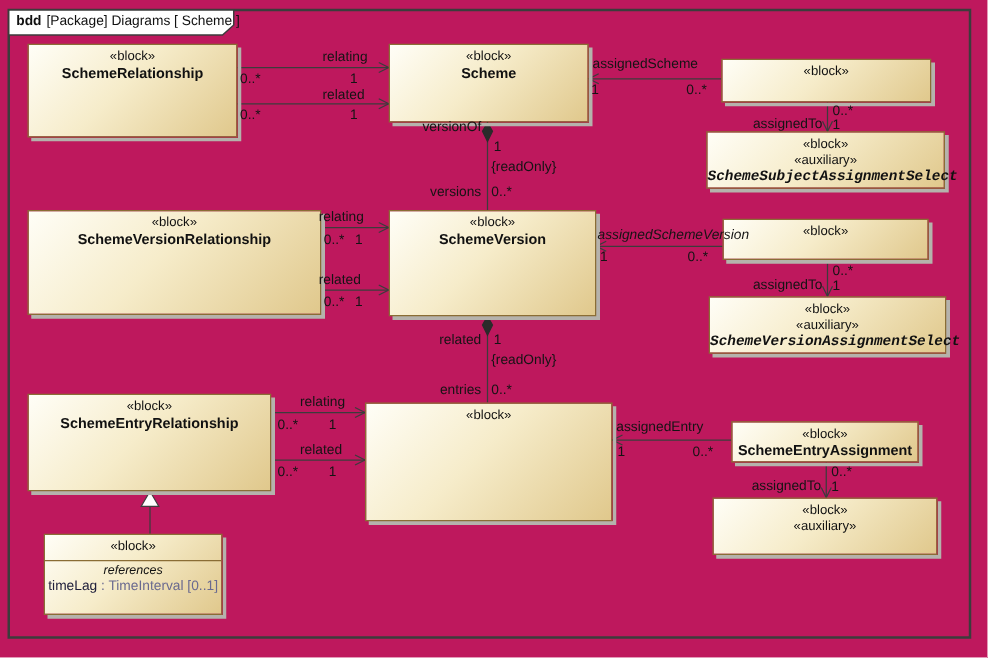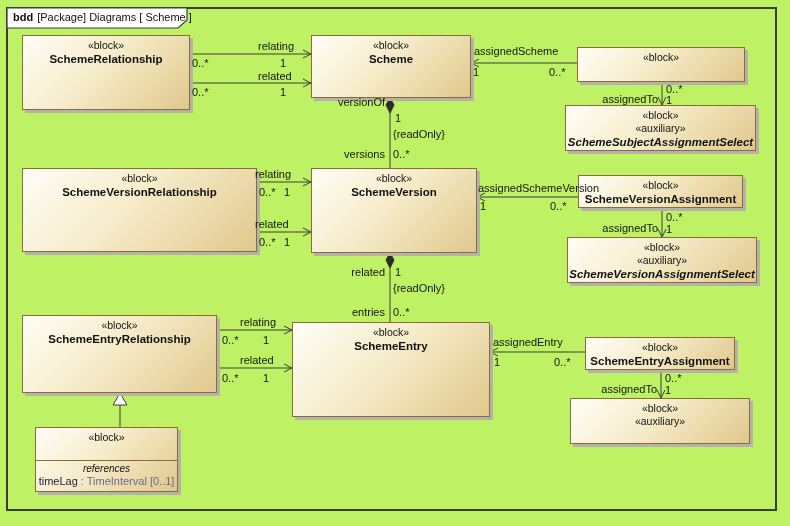--- a/index.html
+++ b/index.html
@@ -1,37 +1,37 @@
 <!DOCTYPE html>
 <html style="--block-fill-light: #fffef7; --block-fill-mid: #f6ecca; --block-fill-dark: #e0c88c; --block-border: #8a6d35; --block-shadow: #b5b2ac; --frame-border: #3c3c3c; --attribute-name-color: #20203c; --attribute-type-color: #6a6a8f;"><head>
 <meta charset="utf-8">
 <style>
   html,body{margin:0;padding:0;background:#fff;}
   #canvas{
-    position:relative;width:790px;height:526px;background:#bef264;overflow:hidden;
+    position:relative;width:790px;height:526px;background:#be185d;overflow:hidden;
     font-family:"Liberation Sans","DejaVu Sans",sans-serif;color:#111;
   }
   svg{position:absolute;left:0;top:0;}
   .edge{stroke:var(--frame-border,#3c3c3c);stroke-width:1;fill:none;}
   .arrow{stroke:var(--frame-border,#3c3c3c);stroke-width:1;fill:none;}
   .diamond{fill:#2b2b2b;stroke:#2b2b2b;}
   .tri{fill:#ffffff;stroke:#3f3f3f;stroke-width:1;}
   .frame-rect{fill:none;stroke:var(--frame-border,#3c3c3c);stroke-width:2;}
   .tab-shape{fill:#ffffff;stroke:var(--frame-border,#3c3c3c);stroke-width:1.2;}
 
   .block{
     position:absolute;box-sizing:border-box;text-align:center;padding-top:3px;
     background:linear-gradient(135deg,var(--block-fill-light,#fffef7) 0%,var(--block-fill-mid,#f6ecca) 45%,var(--block-fill-dark,#e0c88c) 100%);
     border:1px solid var(--block-border,#8a6d35);
     box-shadow:3px 3px 0 var(--block-shadow,#b5b2ac);
   }
   .st{display:block;font-size:10.5px;line-height:13px;}
   .bn{display:block;font-size:11.5px;font-weight:bold;line-height:14px;white-space:nowrap;}
-  .bni{font-style:italic;}
-  .compartment{border-top:1px solid var(--block-border,#8a6d35);margin-top:16px;padding-top:2px;}
+  .bni{font-style:italic;font-family:Liberation Mono, monospace;}
+  .compartment{border-top:1px solid var(--block-border,#8a6d35);margin-top:4px;padding-top:2px;}
   .comp-label{display:block;font-size:10px;font-style:italic;line-height:12px;}
   .attr{display:block;font-size:11px;line-height:13px;white-space:nowrap;}
   .attr .aname{color:var(--attribute-name-color,#20203c);}
   .attr .arest{color:var(--attribute-type-color,#6a6a8f);}
 
   .lbl{position:absolute;font-size:11px;line-height:12px;color:#141414;white-space:nowrap;}
   .lbl.c{text-align:left;}
   .lbl.r{text-align:right;}
 
   .frame-title{position:absolute;left:13px;top:11px;font-size:11px;line-height:13px;white-space:nowrap;}
@@ -152,37 +152,35 @@
     <span class="bn">SchemeVersionRelationship</span>
   </div>
 
   <div class="block" style="left:311px;top:168px;width:166px;height:85px;">
     <span class="st">«block»</span>
     <span class="bn">SchemeVersion</span>
   </div>
 
   <div class="block" style="left:578px;top:175px;width:165px;height:33px;">
     <span class="st">«block»</span>
-    <span class="bn">SchemeVersionAssignment</span>
   </div>
 
   <div class="block" style="left:567px;top:237px;width:190px;height:46px;">
     <span class="st">«block»</span>
     <span class="st">«auxiliary»</span>
     <span class="bn bni">SchemeVersionAssignmentSelect</span>
   </div>
 
   <div class="block" style="left:22px;top:315px;width:195px;height:78px;">
     <span class="st">«block»</span>
     <span class="bn">SchemeEntryRelationship</span>
   </div>
 
   <div class="block" style="left:292px;top:322px;width:198px;height:95px;">
     <span class="st">«block»</span>
-    <span class="bn">SchemeEntry</span>
   </div>
 
   <div class="block" style="left:585px;top:337px;width:150px;height:33px;">
     <span class="st">«block»</span>
     <span class="bn">SchemeEntryAssignment</span>
   </div>
 
   <div class="block" style="left:570px;top:398px;width:180px;height:46px;">
     <span class="st">«block»</span>
     <span class="st">«auxiliary»</span>
@@ -217,21 +215,21 @@
   <span class="lbl r" style="right:132px;top:93px;">assignedTo</span>
   <span class="lbl" style="left:666px;top:94px;">1</span>
 
   <span class="lbl c" style="left:255px;top:168px;width:55px;">relating</span>
   <span class="lbl" style="left:259px;top:186px;">0..*</span>
   <span class="lbl" style="left:284px;top:186px;">1</span>
   <span class="lbl c" style="left:255px;top:218px;width:55px;">related</span>
   <span class="lbl" style="left:259px;top:236px;">0..*</span>
   <span class="lbl" style="left:284px;top:236px;">1</span>
 
-  <span class="lbl" style="left:478px;top:182px;">assignedSchemeVersion</span>
+  <span class="lbl" style="left:478px;top:182px;font-style:italic;">assignedSchemeVersion</span>
   <span class="lbl" style="left:480px;top:200px;">1</span>
   <span class="lbl" style="left:550px;top:200px;">0..*</span>
 
   <span class="lbl" style="left:666px;top:211px;">0..*</span>
   <span class="lbl r" style="right:132px;top:222px;">assignedTo</span>
   <span class="lbl" style="left:666px;top:223px;">1</span>
 
   <span class="lbl r" style="right:405px;top:266px;">related</span>
   <span class="lbl" style="left:395px;top:266px;">1</span>
   <span class="lbl" style="left:393px;top:282px;">{readOnly}</span>

